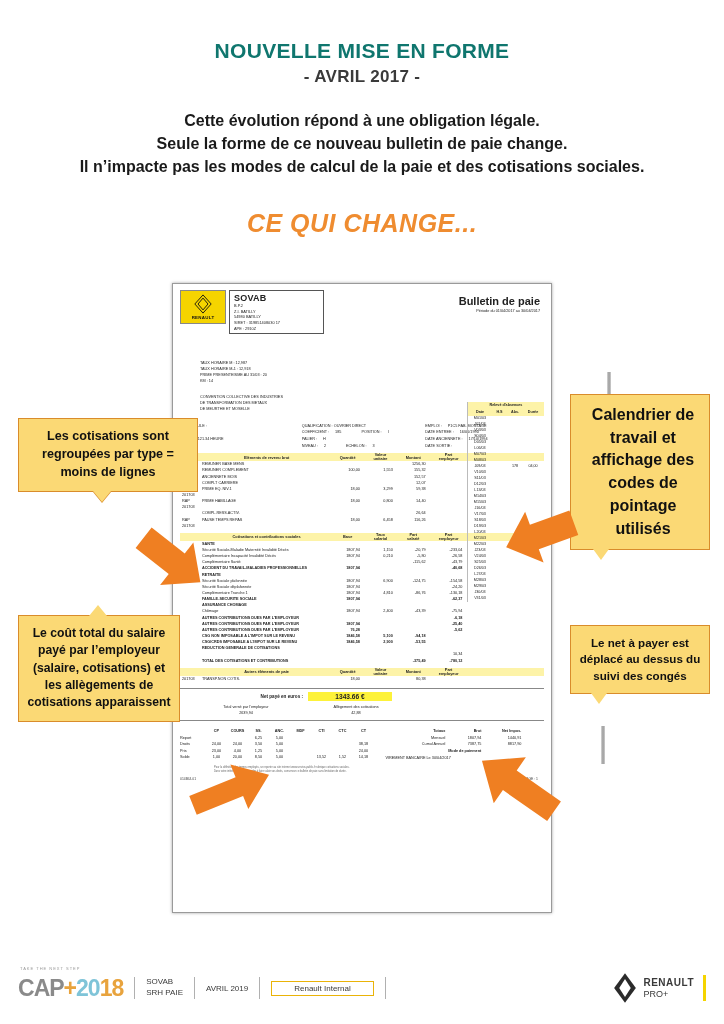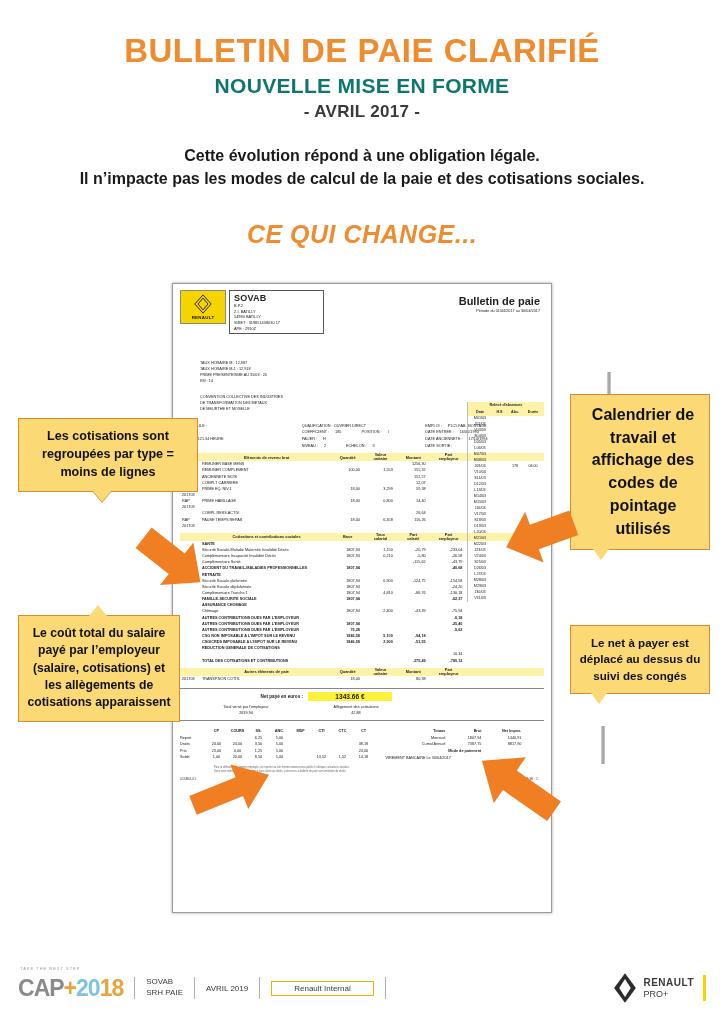--- a/index.html
+++ b/index.html
@@ -230,27 +230,27 @@
   .f-right { margin-left:auto; display:flex; align-items:center; }
   .f-rn-word { margin-left:5px; line-height:1.15; }
   .f-rn1 { font-size:10px; font-weight:bold; letter-spacing:0.5px; }
   .f-rn2 { font-size:9px; }
   .f-bar { width:3px; height:26px; background:#f5d400; margin-left:9px; }
 </style>
 </head>
 <body>
 
 <div class="title-block">
-  <div class="main-title">BULLETIN DE PAIE CLARIFIÉ</div>
   <div class="sub-title">NOUVELLE MISE EN FORME</div>
   <div class="sub-title2">- AVRIL 2017 -</div>
 </div>
 
 <div class="intro">
   <div>Cette évolution répond à une obligation légale.</div>
+  <div>Seule la forme de ce nouveau bulletin de paie change.</div>
   <div>Il n’impacte pas les modes de calcul de la paie et des cotisations sociales.</div>
 </div>
 
 <div class="change-title">CE QUI CHANGE...</div>
 
 <div class="payslip">
 
   <div class="ps-head">
     <div class="renault-logo">
       <svg width="20" height="20" viewBox="0 0 40 44">

